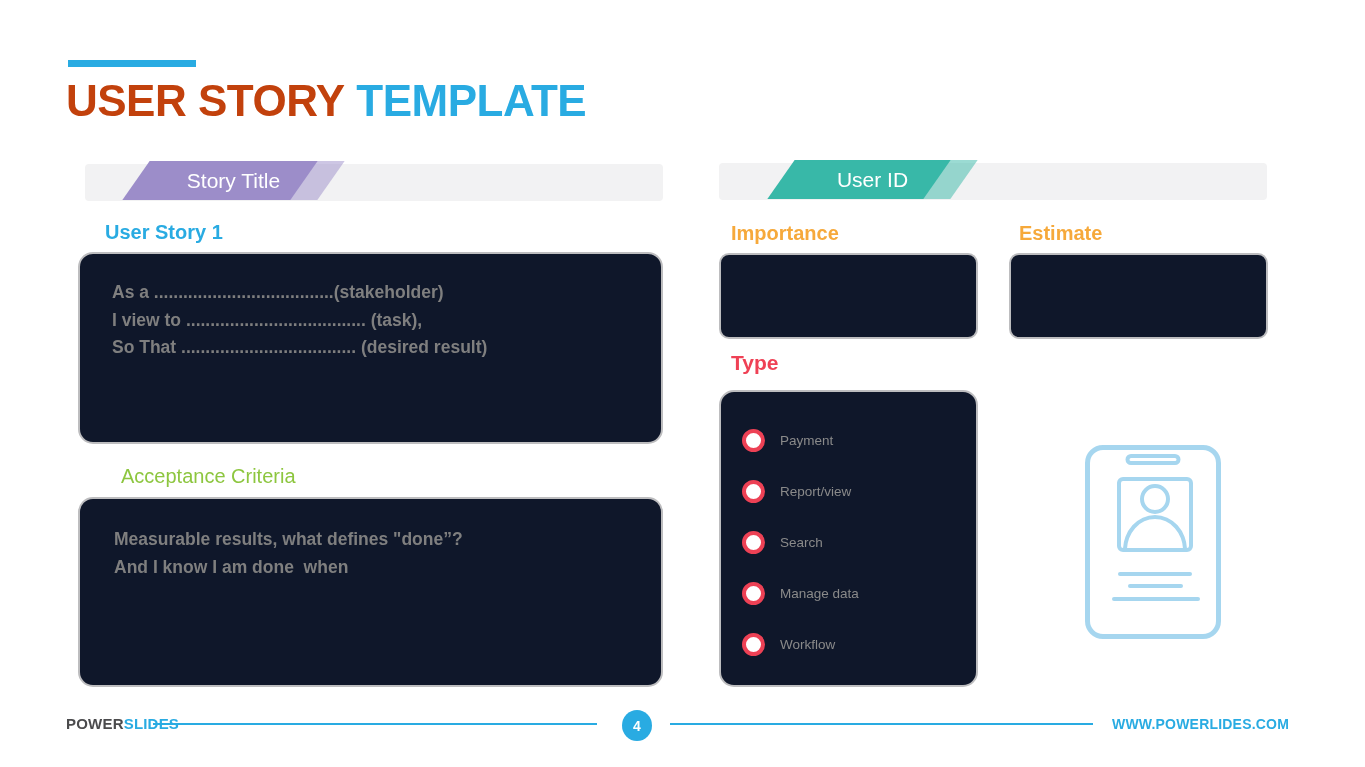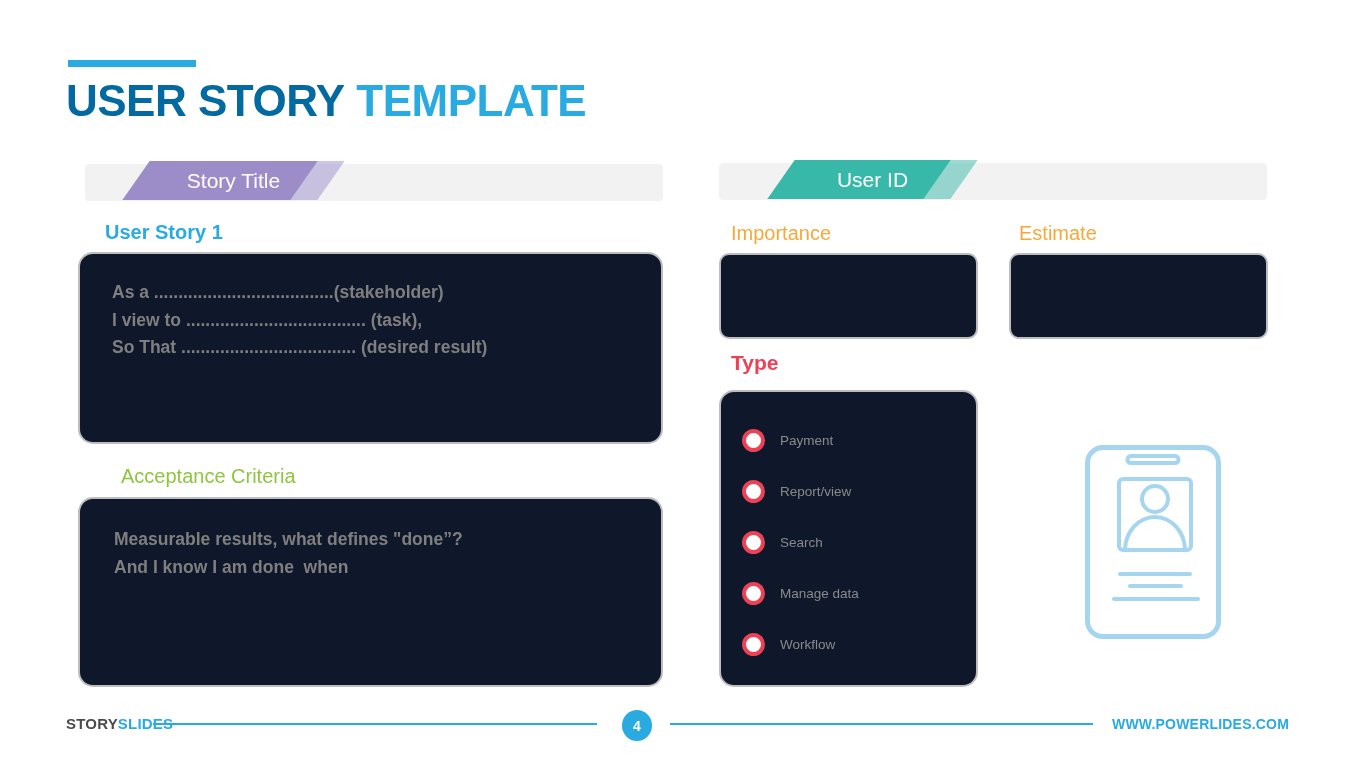--- a/index.html
+++ b/index.html
@@ -2,21 +2,21 @@
 <html><head>
 <meta charset="utf-8">
 <style>
   * { margin:0; padding:0; box-sizing:border-box; }
   body { background:#ffffff; font-family:"Liberation Sans", sans-serif; }
   .slide { position:relative; width:1365px; height:767px; background:#ffffff; overflow:hidden; }
 
   
   .accent-bar { position:absolute; left:68px; top:60px; width:128px; height:7px; background:#29ABE2; }
   .page-title { position:absolute; left:66px; top:76px; font-size:44px; font-weight:bold; letter-spacing:-0.5px; white-space:nowrap; }
-  .page-title .t1 { color:#0369a1;text-align:center; }
+  .page-title .t1 { color:#c2410c;text-align:center; }
   .page-title .t2 { color:#29ABE2; }
 
   
   .bar { position:absolute; height:37px; background:#F2F2F3; border-radius:4px; }
   .bar-left  { left:85px;  top:164px; width:578px; }
   .bar-right { left:719px; top:163px; width:548px; }
 
   .ribbon { position:absolute; height:39px; }
   .ribbon-left  { left:136px; top:161px; width:195px; }
   .ribbon-right { left:781px; top:160px; width:183px; }
@@ -24,21 +24,21 @@
   .ribbon-left  .rb { width:168px; background:#9C8DC9; }
   .ribbon-right .rb { width:156px; background:#38B8A8; }
   .rb.light { left:27px; opacity:0.5; }
   .rb.main { left:0; }
   .ribbon-label { position:absolute; inset:0; display:flex; align-items:center; justify-content:center;
                   color:#ffffff; font-size:21px; line-height:39px; }
 
   
   .h-blue   { position:absolute; left:105px;  top:221px; font-size:20px; font-weight:bold; color:#29ABE2; }
   .h-green  { position:absolute; left:121px;  top:465px; font-size:20px; font-weight:normal; color:#8DC63F; }
-  .h-orange { position:absolute; font-size:20px; font-weight:normal; color:#F6A93B; }
+  .h-orange { position:absolute; font-size:20px; font-weight:bold; color:#F6A93B; }
   .h-importance { left:731px; top:222px; }
   .h-estimate   { left:1019px; top:222px; }
   .h-red    { position:absolute; left:731px; top:351px; font-size:21px; font-weight:bold; color:#EF4155; }
 
   
   .round-box { position:absolute; background:#0f172a; border:2.5px solid #BDBDBF; }
   .box-story    { left:78px; top:252px;  width:585px; height:192px; border-radius:15px; padding:25px 28px 0 32px; }
   .box-criteria { left:78px; top:497px;  width:585px; height:190px; border-radius:15px; padding:27px 28px 0 34px; }
   .box-importance { left:719px;  top:253px; width:259px; height:86px; border-radius:10px; }
   .box-estimate   { left:1009px; top:253px; width:259px; height:86px; border-radius:10px; }
@@ -151,20 +151,20 @@
     <div class="id-photo">
       <div class="id-head"></div>
       <div class="id-shoulders"></div>
     </div>
     <div class="id-line id-line1"></div>
     <div class="id-line id-line2"></div>
     <div class="id-line id-line3"></div>
   </div>
 
   <div class="footer-brand">
-    <span class="b1">STORY</span><span class="b2">SLIDES</span>
+    <span class="b1">POWER</span><span class="b2">SLIDES</span>
   </div>
   <div class="footer-line footer-line-left"></div>
   <div class="page-circle">4</div>
   <div class="footer-line footer-line-right"></div>
   <div class="footer-url">WWW.POWERLIDES.COM</div>
 
 </div>
 
 </body></html>

